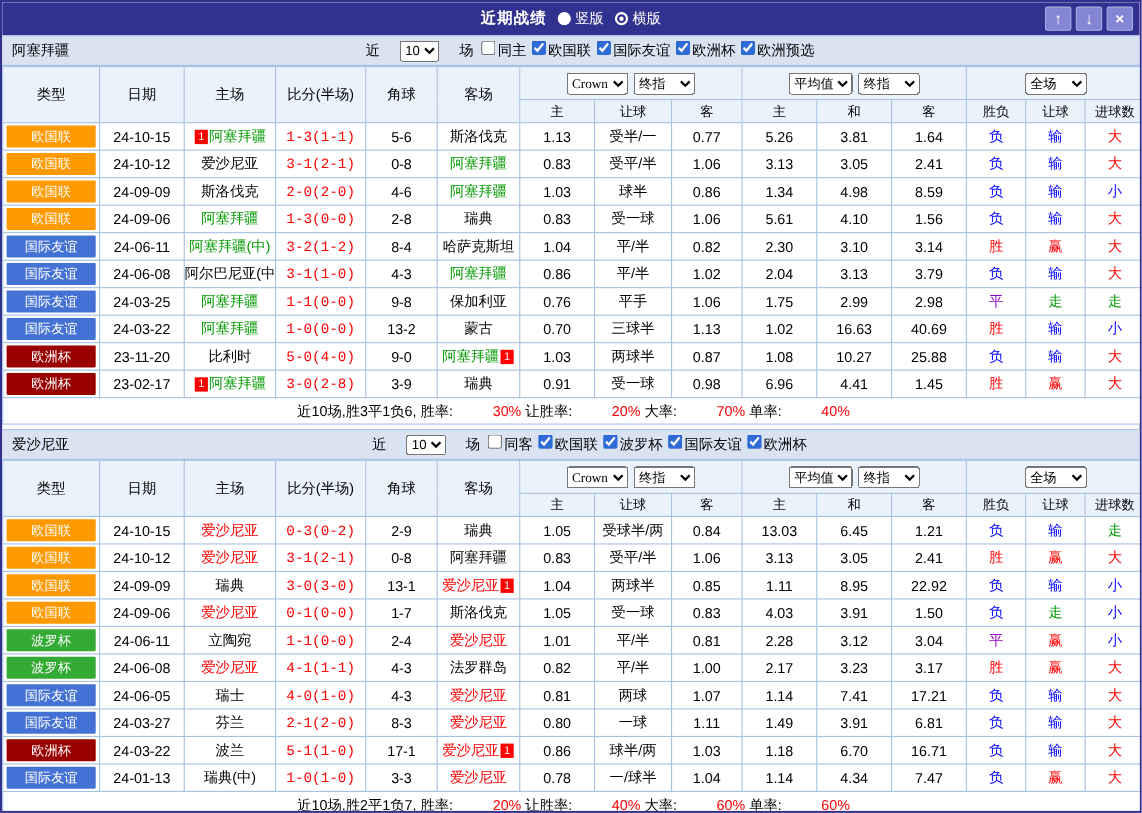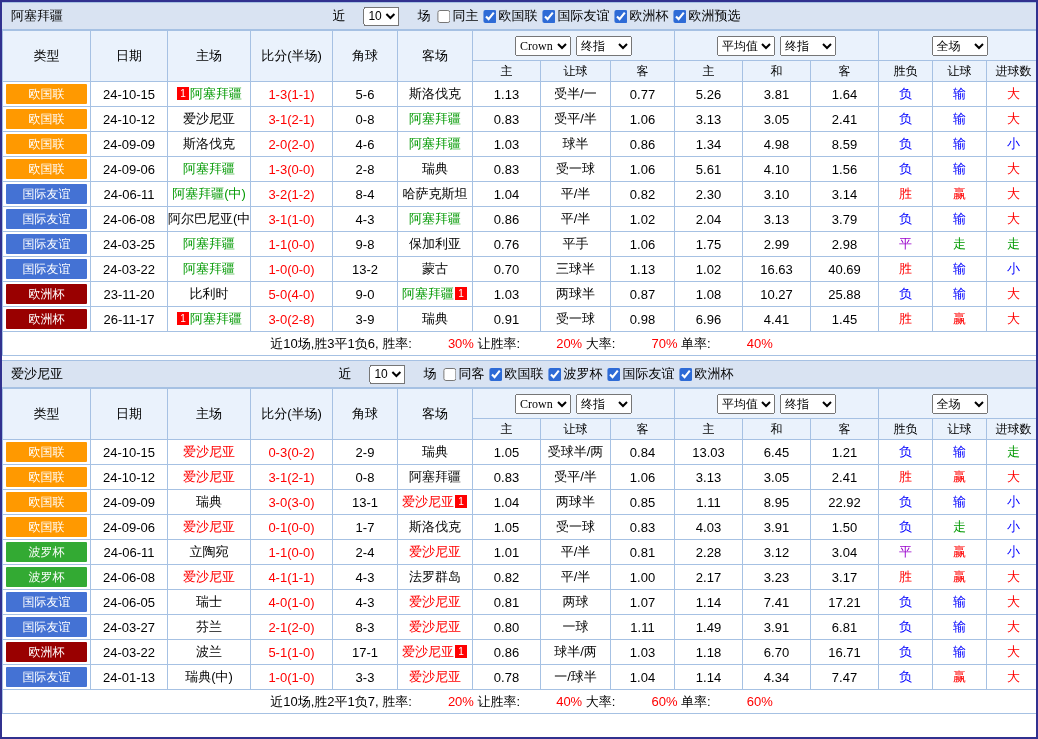--- a/index.html
+++ b/index.html
@@ -18,21 +18,21 @@
   .win-buttons { position:absolute; right:6px; top:4px; display:flex; gap:4px; }
   .tb-btn { width:24px; height:22px; background:var(--titlebar-btn,#8585d6); border:1px solid #aaaae6; border-radius:2px; color:#fff; font-size:14px; line-height:20px; text-align:center; cursor:pointer; font-weight:bold; }
 
   
   .section + .section { margin-top:4px; }
   .section-bar { height:28px; background:var(--section-bar-bg,#d9e3f2); border-top:1px solid var(--grid,#a6c1e3); border-bottom:1px solid var(--grid,#a6c1e3); display:flex; align-items:center; position:relative; font-size:13px; color:#000; }
   .team-title { margin-left:9px; white-space:nowrap; }
   .filter { position:absolute; left:50%; transform:translateX(-46%); display:flex; align-items:center; white-space:nowrap; }
   .filter .flabel { margin:0 2px; }
   .filter select { font-size:12px; height:19px; margin:0 16px; }
-  .cb { display:inline-flex; align-items:center; margin-left:5px; cursor:pointer; }
+  .cb { display:inline-flex; margin-left:5px; cursor:pointer; }
   .cb input { width:13px; height:13px; margin:0 2px 0 0; accent-color:#2e6bd6; }
 
   
   table { width:100%; border-collapse:collapse; table-layout:fixed; font-size:13px; }
   th, td { border:1px solid var(--grid,#a6c1e3); text-align:center; padding:0; overflow:hidden; white-space:nowrap; }
   thead th { background:var(--header-bg,#eaf2fc); font-weight:normal; color:#000; }
   tr.h1 th { height:30px; }
   tr.h2 th { height:21px; font-size:12px; }
   tbody td { height:25px; background:#fff; color:#000; }
   tfoot td { height:24px; background:#fff; font-size:13px; }
@@ -41,34 +41,52 @@
 
   .type-badge { display:block; margin:2px 3px; height:20px; line-height:20px; color:#fff; font-size:12px; border-radius:1px; }
   .type-orange  { background:var(--type-orange,#ff9900); }
   .type-blue    { background:var(--type-blue,#4472d4); }
   .type-darkred { background:var(--type-darkred,#990000); }
   .type-green   { background:var(--type-green,#33aa33); }
 
   .team-green { color:var(--team-green,#009900); }
   .team-red   { color:var(--team-red,#ff0000); }
   .team-black { color:#000; }
-  .score-cell { color:var(--score-red,#ff0000); }
+  .score-cell { color:var(--score-red,#ff0000);font-family:Liberation Mono, monospace; }
   .rank-badge { display:inline-block; background:var(--badge-red,#ff0000); color:#fff; font-size:10px; width:12px; height:13px; line-height:13px; margin:0 1px; vertical-align:1px; }
 
   .res-red    { color:var(--res-red,#ff0000); }
   .res-blue   { color:var(--res-blue,#0000ff); }
   .res-purple { color:var(--res-purple,#9900cc); }
   .res-green  { color:var(--res-green,#009900); }
   .red-text   { color:var(--score-red,#ff0000);margin-left:36px; }
 </style>
 </head>
 <body>
 
 <div class="window">
 
+  <div class="titlebar">
+    <div class="title-group">
+      <span class="title-text">近期战绩</span>
+      <span class="radio-opt">
+        <span class="radio unsel"></span>
+        <span>竖版</span>
+      </span>
+      <span class="radio-opt">
+        <span class="radio sel"></span>
+        <span>横版</span>
+      </span>
+    </div>
+    <div class="win-buttons">
+      <div class="tb-btn"><span>↑</span></div>
+      <div class="tb-btn"><span>↓</span></div>
+      <div class="tb-btn"><span>×</span></div>
+    </div>
+  </div>
 
   <div class="section">
     <div class="section-bar">
       <span class="team-title">阿塞拜疆</span>
       <div class="filter">
         <span class="flabel">近</span>
         <select><option>10</option></select>
         <span class="flabel">场</span>
         <label class="cb">
           <input type="checkbox" style="">
@@ -317,21 +335,21 @@
     <td>10.27</td>
     <td>25.88</td>
     <td class="res-blue">负</td>
     <td class="res-blue">输</td>
     <td class="res-red">大</td>
   </tr>
           <tr>
     <td>
               <span class="type-badge type-darkred">欧洲杯</span>
             </td>
-    <td>26-11-17</td>
+    <td>23-02-17</td>
     <td><span class="rank-badge">1</span><span class="team-green">阿塞拜疆</span></td>
     <td class="score-cell">3-0(2-8)</td>
     <td>3-9</td>
     <td><span class="team-black">瑞典</span></td>
     <td>0.91</td>
     <td>受一球</td>
     <td>0.98</td>
     <td>6.96</td>
     <td>4.41</td>
     <td>1.45</td>

